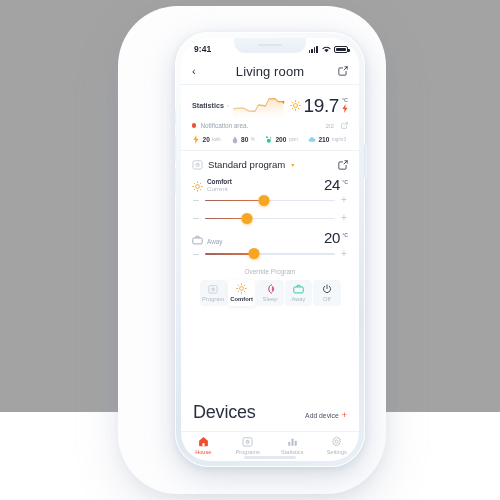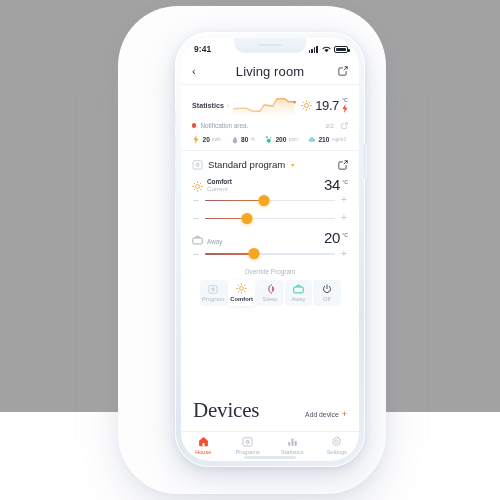--- a/index.html
+++ b/index.html
@@ -103,21 +103,21 @@
 
   .hr { height: 1px; background: #eef1f5; flex: 0 0 1px; }
 
   
   .stats { padding: 8px 11px 6px; flex: 0 0 auto; }
   .stats-top { display: flex; align-items: center; gap: 2px; height: 24px; }
   .stats-label { font-size: 7.2px; color: #3b4252; font-weight: 600; white-space: nowrap; }
   .stats-chev { font-size: 6px; color: #b9c1cd; margin: 0 2px 0 1px; }
   .spark { flex: 1 1 auto; height: 24px; min-width: 0; }
   .temp-wrap { display: flex; align-items: center; gap: 3px; margin-left: 2px; }
-  .temp-val { font-size: 13px; color: #23283a; font-weight: 400; letter-spacing: -.4px; line-height: 1; }
+  .temp-val { font-size: 19px; color: #23283a; font-weight: 400; letter-spacing: -.4px; line-height: 1; }
   .temp-units { display: flex; flex-direction: column; align-items: center; gap: 1px; }
   .temp-unit { font-size: 5.4px; color: #7b8496; font-weight: 700; }
 
   .notif-row {
     display: flex; align-items: center; gap: 4px;
     margin-top: 5px; font-size: 6.4px; color: #9aa3b2;
   }
   .notif-dot { width: 4.4px; height: 4.4px; border-radius: 50%; background: #f1502f; flex:0 0 auto;}
   .notif-count { margin-left: auto; font-size: 6.2px; color: #b2bac6; }
   .notif-ext { margin-left: 3px; display:flex; }
@@ -177,21 +177,21 @@
   .mode.active { background: #ffffff; box-shadow: 0 1px 4px rgba(140,155,180,.18); }
   .mode-ic { height: 10px; display: flex; align-items: center; justify-content: center; }
   .mode-lb { font-size: 5.8px; color: #b0b9c6; }
   .mode.active .mode-lb { color: #2d3342; font-weight: 700; }
 
   
   .devices {
     margin-top: auto; padding: 0 12px 8px;
     display: flex; align-items: baseline;
   }
-  .dev-title { font-size: 21px; color: #2a3040; font-weight: 300; letter-spacing: -.2px; font-family: Liberation Serif, serif; }
+  .dev-title { font-size: 18px; color: #2a3040; font-weight: 300; letter-spacing: -.2px; }
   .dev-add { margin-left: auto; font-size: 6.8px; color: #4a5263; display: flex; align-items: center; gap: 3px; }
   .dev-plus { color: #f1502f; font-size: 9px; line-height: 1; }
 
   
   .tabbar {
     flex: 0 0 30px; border-top: 1px solid #eef1f5;
     display: flex; align-items: center; padding-bottom: 3px;
   }
   .tab { flex: 1 1 0; display: flex; flex-direction: column; align-items: center; gap: 2px; cursor: pointer; }
   .tab-ic { height: 11px; display: flex; align-items: center; justify-content: center; }
@@ -393,21 +393,21 @@
                   <path d="M13 3 L11.9 4.1"></path>
                     <path d="M4.1 11.9 L3 13"></path>
                 </g>
               </svg>
             </span>
             <span class="srow-txt">
               <span class="srow-name">Comfort</span>
               <span class="srow-sub">Current</span>
             </span>
             <span class="srow-temp">
-              <span class="srow-num">34</span>
+              <span class="srow-num">24</span>
               <span class="srow-c">°C</span>
             </span>
           </div>
           <div class="slider">
             <span class="pm">–</span>
             <span class="track">
               <span class="track-bg"></span>
               <span class="track-fill" style="width:45%"></span>
               <span class="knob" style="left:45%"></span>
             </span>

